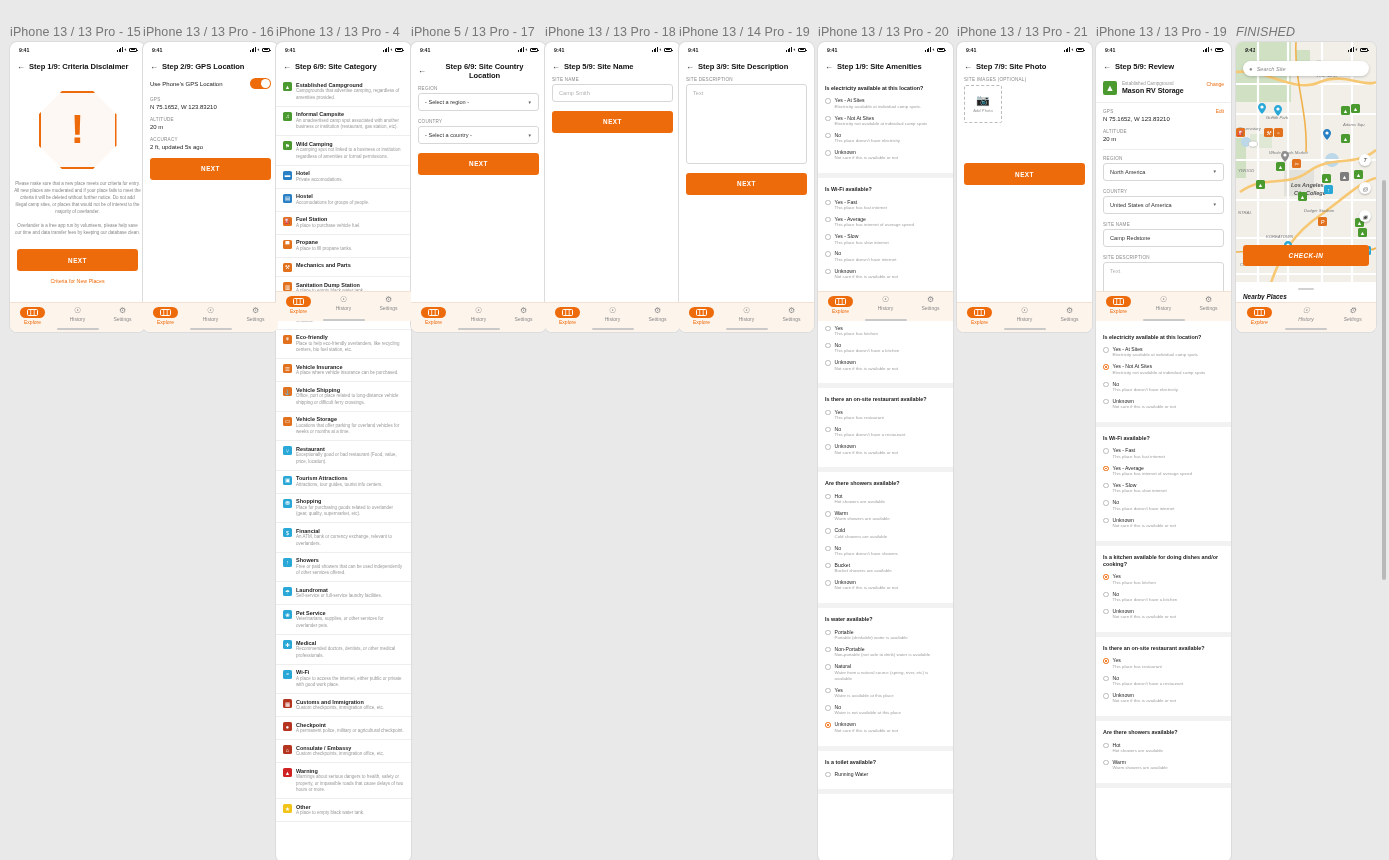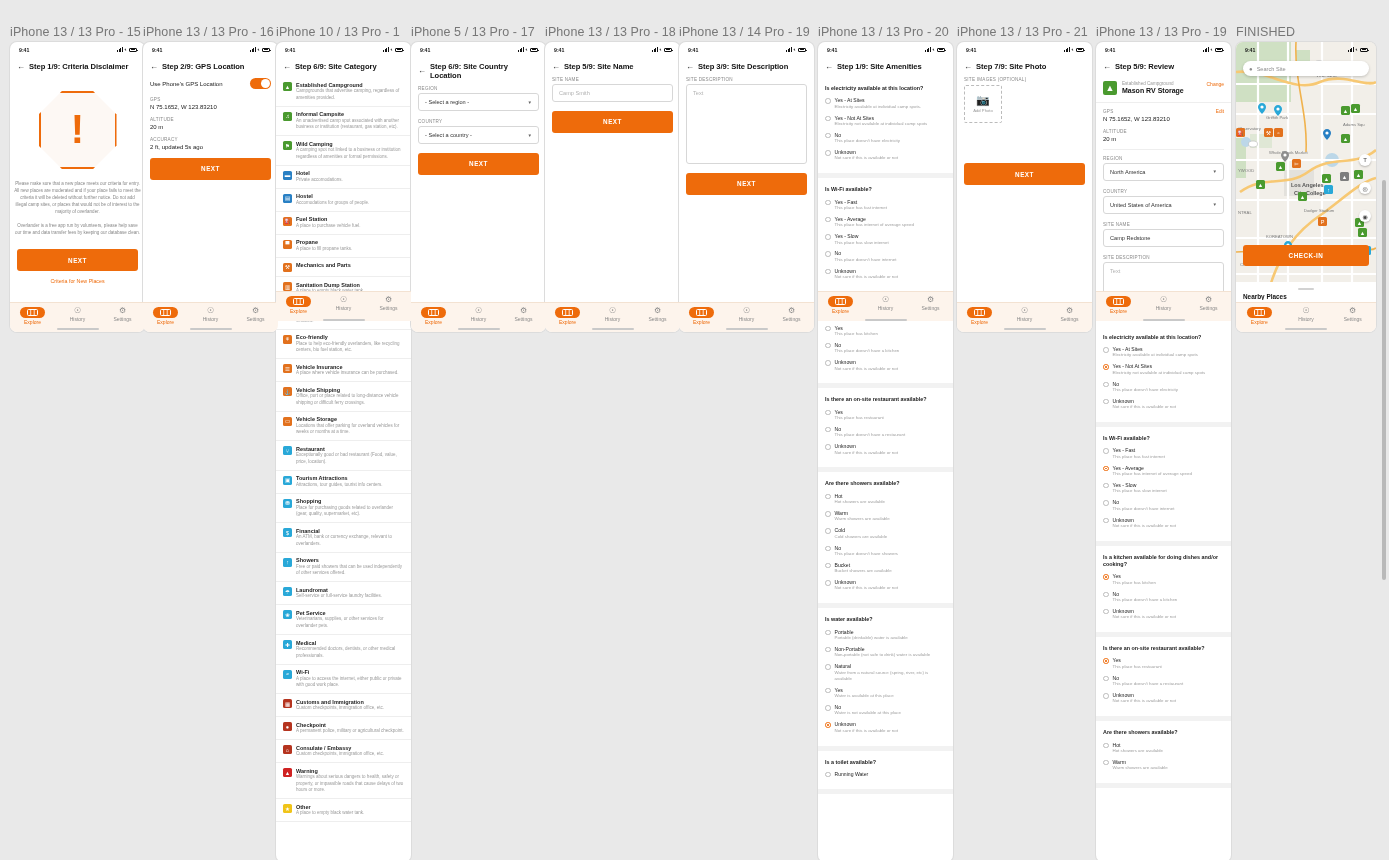--- a/index.html
+++ b/index.html
@@ -36,21 +36,21 @@
   .bars i:nth-child(1){height:1.6px}.bars i:nth-child(2){height:2.5px}
   .bars i:nth-child(3){height:3.4px}.bars i:nth-child(4){height:4.4px}
   .wifi { font-size: 5px; line-height: 1; }
   .batt { width: 8px; height: 4px; border: .6px solid #111; border-radius: 1px; position: relative; }
   .batt::after { content:""; position:absolute; left:.5px; top:.5px; bottom:.5px; right:1px; background:#111; border-radius:.3px;}
   .batt::before { content:""; position:absolute; right:-1.7px; top:1.1px; width:1px; height:1.7px; background:#111; border-radius:0 .5px .5px 0;}
 
   
   .hdr { display: flex; align-items: center; gap: 4px; padding: 5px 7px 6px 7px; }
   .back { font-size: 8px; color: #222; line-height: 1; }
-  .hdr-title { font-size: 7.6px; font-weight: 700; color: #111; letter-spacing: -.05px; }
+  .hdr-title { font-size: 7.6px; font-weight: 700; color: #111; letter-spacing: -.05px; text-align: center; }
 
   .body { padding: 0 7px; }
   .sect-label { font-size: 4.6px; color: #8a8a8a; letter-spacing: .25px; text-transform: uppercase; margin-bottom: 2px; }
   .value { font-size: 6px; color: #222; margin-bottom: 7px; }
 
   
   .btn-next {
     background: #ee6b0b; color: #fff; text-align: center;
     font-size: 6.3px; font-weight: 600; letter-spacing: .5px;
     padding: 7.5px 0; border-radius: 3px; border: none; width: 100%;
@@ -278,21 +278,21 @@
         <div class="tab">
           <span class="ic">⚙</span>
           <span class="tl">Settings</span>
         </div>
       </div>
       <div class="homebar"></div>
     </div>
   </div>
 
   <div class="frame" style="left:276px;">
-    <div class="frame-title">iPhone 10 / 13 Pro - 1</div>
+    <div class="frame-title">iPhone 13 / 13 Pro - 4</div>
     <div class="phone tall">
       <div class="statusbar">
         <span>9:41</span>
         <span class="sb-right">
           <span class="bars">
               <i></i>
               <i></i>
               <i></i>
               <i></i>
             </span>
@@ -1223,21 +1223,21 @@
         </div>
         <div class="tab">
           <span class="ic">⚙</span>
           <span class="tl">Settings</span>
         </div>
       </div>
       <div class="homebar" style="top:277px;bottom:auto;"></div>
     </div>
   </div>
 
-  <div class="frame" style="left:1236px;">
+  <div class="frame" style="left:1236px;font-style:italic;">
     <div class="frame-title">FINISHED</div>
     <div class="phone clip" style="width:140px;height:290px;">
       <div class="mapwrap">
         <svg class="map-bg" viewBox="0 0 140 258" preserveAspectRatio="none">
           <rect width="140" height="258" fill="#f2efe9"></rect>
           <path d="M0 0 H55 V60 H0 Z" fill="#cfe0c3"></path>
           <path d="M14 92 h22 v14 h-22 Z" fill="#dfe7d5"></path>
           <path d="M0 96 h10 v40 h-10 Z" fill="#cfe0c3"></path>
           <path d="M48 128 h30 v26 h-30 Z" fill="#e3e1dc"></path>
           <path d="M60 8 h14 v16 h-14 Z" fill="#cfe0c3"></path>

